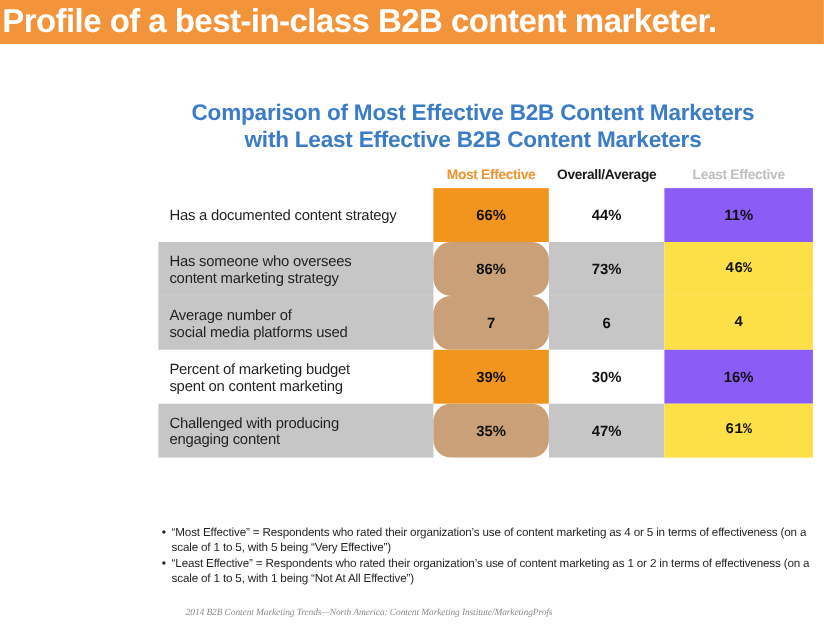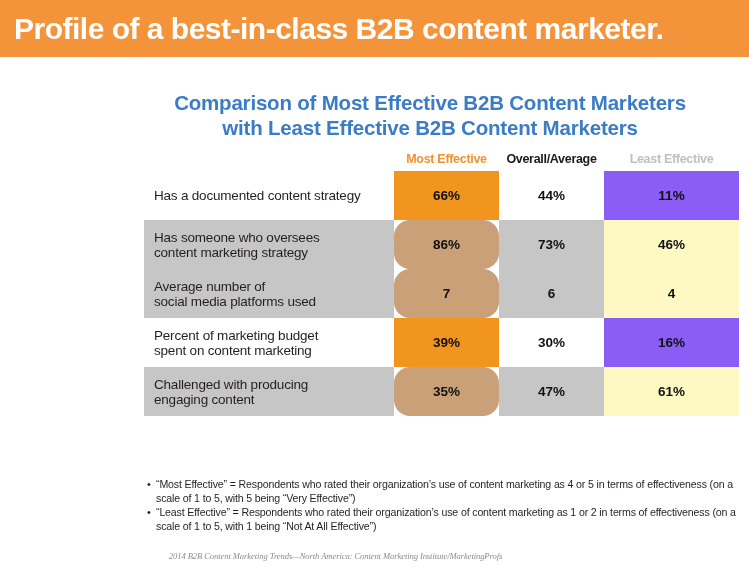--- a/index.html
+++ b/index.html
@@ -14,26 +14,26 @@
     overflow: hidden;
     position: relative;
   }
 
   
   .banner {
     position: absolute;
     left: 0;
     top: 0;
     width: 749px;
-    height: 57px;
+    height: 40px;
     background: #F4943A;
     display: flex;
     align-items: center;
     box-sizing: border-box;
-    padding-left: 14px;
+    padding-left: 2px;
   }
   .banner-title {
     color: #ffffff;
     font-size: 30px;
     font-weight: bold;
     letter-spacing: -0.5px;
     font-family: "Liberation Sans", sans-serif;
     white-space: nowrap;
   }
 
@@ -107,21 +107,21 @@
   
   tr.r-odd td.lbl   { background: #ffffff; }
   tr.r-odd td.most  { background: #F2951F; }
   tr.r-odd td.avg   { background: #ffffff; }
   tr.r-odd td.least { background: #8b5cf6; margin-left: 17px; }
 
   
   tr.r-even td.lbl   { background: #C6C6C6; }
   tr.r-even td.most  { background: #C9A077; border-radius: 16px; }
   tr.r-even td.avg   { background: #C6C6C6; }
-  tr.r-even td.least { background: #fef9c3; }
+  tr.r-even td.least { background: #fde047; font-family: Liberation Mono, monospace; }
 
   tr.tall td { height: 57px; }
 
   
   .notes {
     position: absolute;
     left: 147px;
     top: 478px;
     width: 590px;
     color: #231f20;

